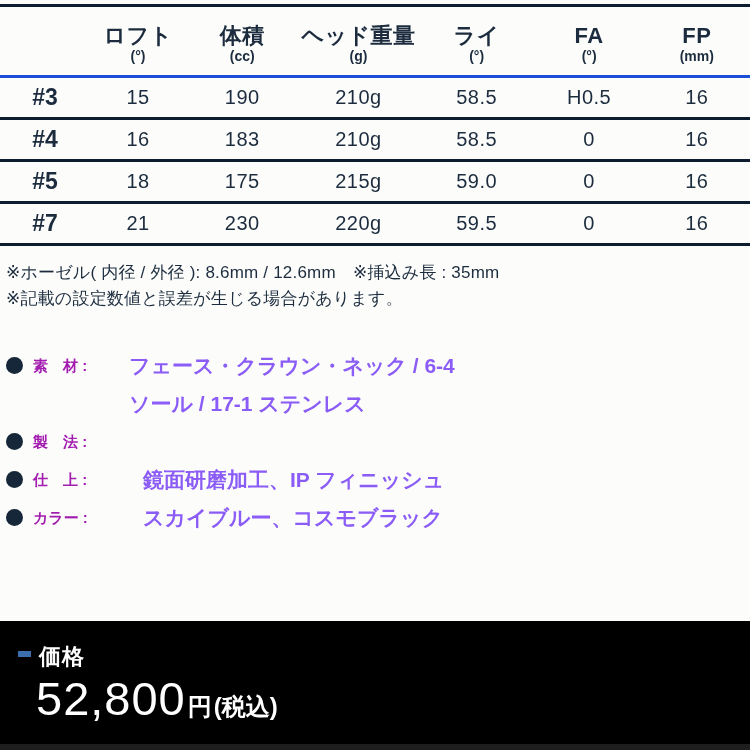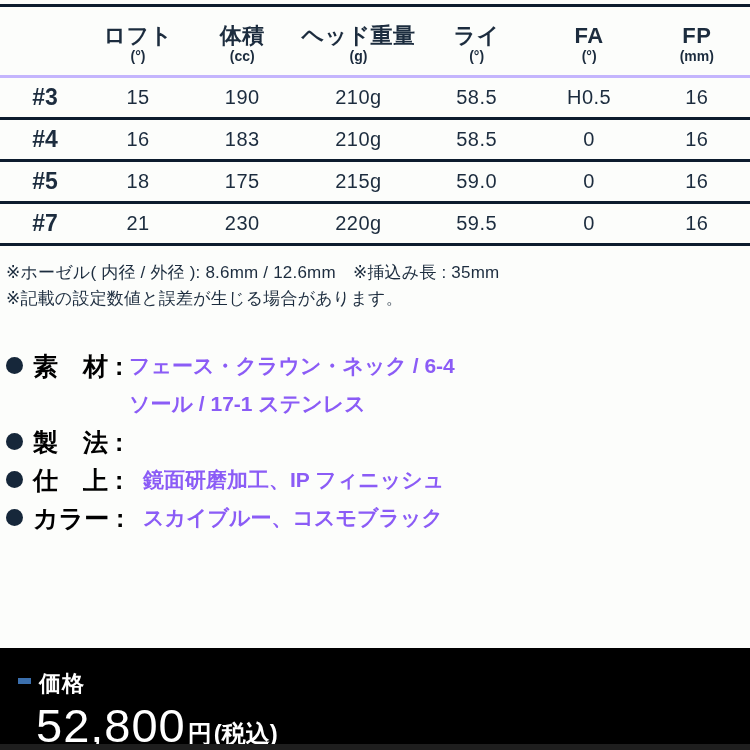--- a/index.html
+++ b/index.html
@@ -24,21 +24,21 @@
     border-top:3px solid #0d1c2e;
   }
   .spec-table th, .spec-table td {
     text-align:center;
     vertical-align:middle;
     font-weight:400;
     color:#1c2c3e;
   }
   .spec-table thead th {
     height:71px;
-    border-bottom:3px solid #c4b5fd;
+    border-bottom:3px solid #1d4ed8;
     padding-top:6px;
   }
   .h-label { font-size:22px; font-weight:700; line-height:1.1; letter-spacing:0.5px; }
   .h-unit  { font-size:14px; font-weight:700; line-height:1.2; }
   .spec-table tbody tr { border-bottom:3px solid #0d1c2e; }
   .spec-table tbody td { height:42px; font-size:20px; letter-spacing:0.5px; }
   .spec-table tbody td.club { font-size:23px; font-weight:700; letter-spacing:0; }
 
   col.c-club { width:12%; }
   col.c-loft { width:12.8%; }
@@ -63,41 +63,41 @@
   .spec-item { display:flex; align-items:flex-start; }
   .bullet {
     width:17px; height:17px;
     border-radius:50%;
     background:#16273a;
     flex:0 0 17px;
     margin:10px 10px 0 2px;
   }
   .spec-label {
     flex:0 0 96px;
-    font-size:25px;
+    font-size:15px;
     font-weight:700;
-    color:#000000;
+    color:#a21caf;
     line-height:38px;
     white-space:nowrap;
   }
   .spec-lines { flex:1; }
   .spec-line {
     font-size:21px;
     font-weight:700;
     color:#8b5cf6;
     line-height:38px;
     white-space:nowrap;
   }
 
   
   .price-section {
     position:absolute;
     left:0; right:0;
     bottom:6px;
-    height:96px;
+    height:123px;
     background:#000000;
     color:#ffffff;
     padding:21px 0 9px 36px;
   }
   .price-label-row { display:flex; align-items:center; }
   .price-dash {
     width:13px; height:6px;
     background:#3b6fad;
     margin:-6px 8px 0 -18px;
   }

